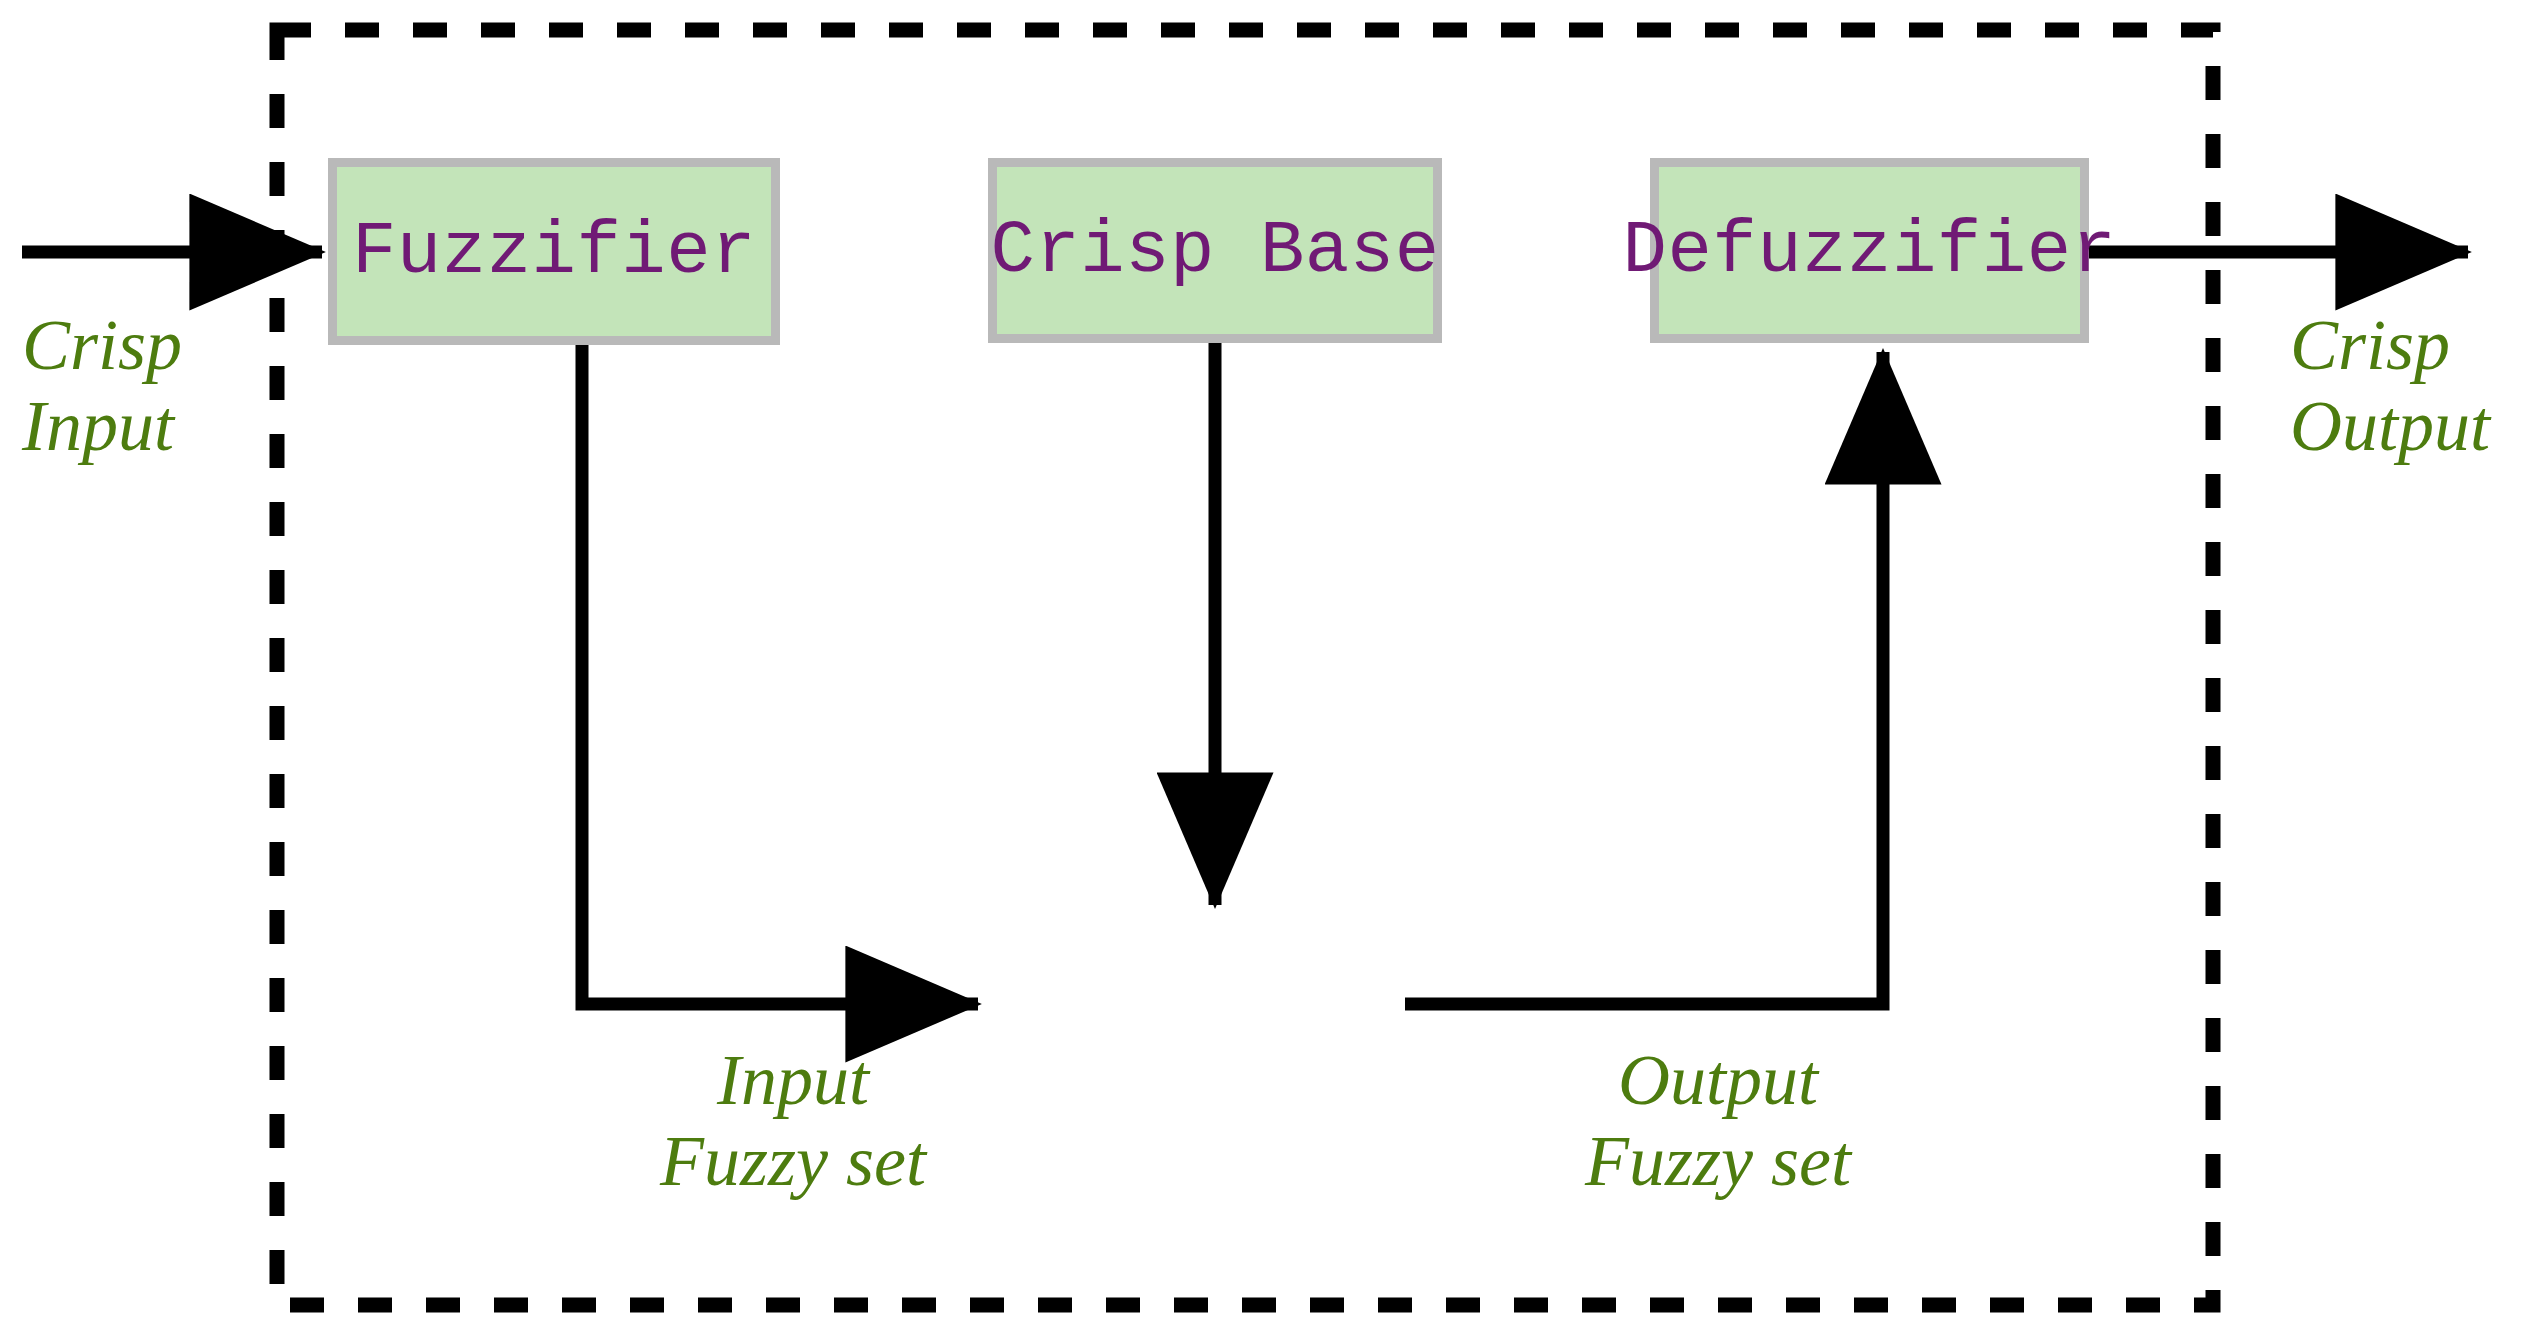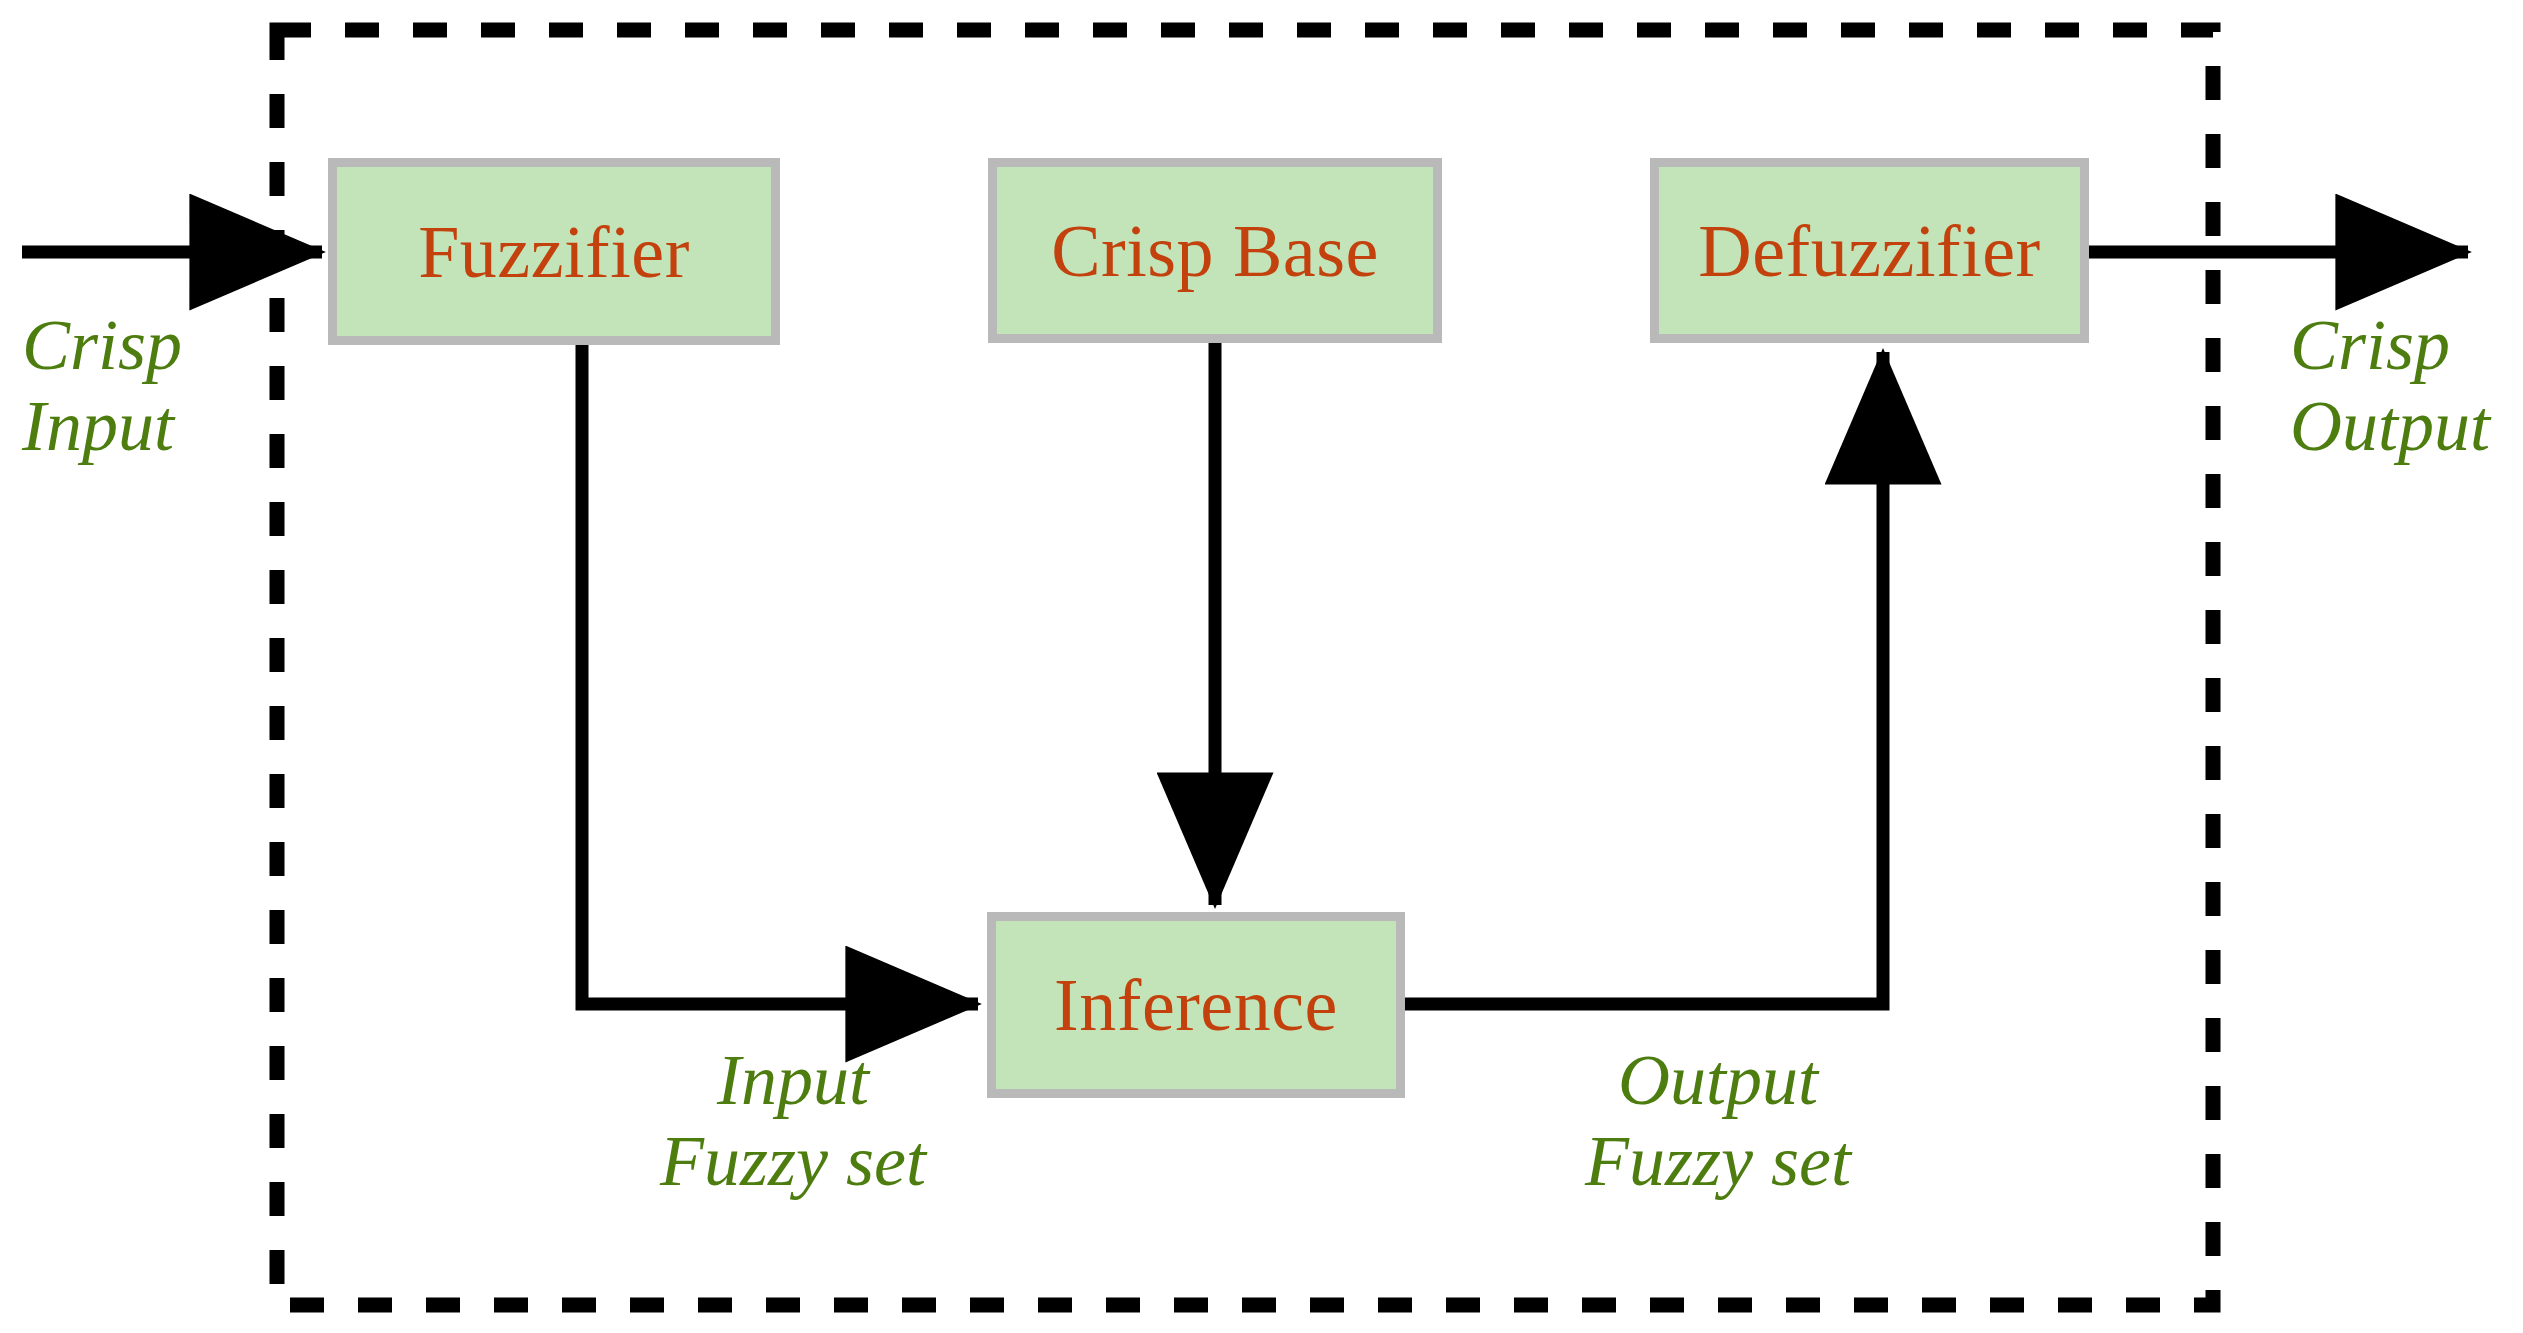--- a/index.html
+++ b/index.html
@@ -12,24 +12,24 @@
   }
   #svg-layer{position:absolute;left:0;top:0;width:2523px;height:1333px;}
   .node{
     position:absolute;
     box-sizing:border-box;
     background:#c3e4b9;
     border:9px solid #b9b9b9;
     display:flex;align-items:center;justify-content:center;
   }
   .node-label{
-    font-family:Liberation Serif, serif;
+    font-family:Liberation Mono, monospace;
     font-size:74px;
     line-height:1;
-    color:#c2410c;
+    color:#701a75;
     white-space:nowrap;
     letter-spacing:0.5px;
   }
   .edge-label{
     position:absolute;
     font-family:"Liberation Serif","DejaVu Serif",serif;
     font-style:italic;
     font-size:72px;
     line-height:1.12;
     color:#4d7c0f;
@@ -75,23 +75,20 @@
   </div>
 
   <div class="node" id="n-rulebase">
     <span class="node-label">Crisp Base</span>
   </div>
 
   <div class="node" id="n-defuzzifier">
     <span class="node-label">Defuzzifier</span>
   </div>
 
-  <div class="node" id="n-inference">
-    <span class="node-label">Inference</span>
-  </div>
 
   <div class="edge-label" id="lbl-crisp-input">
     <div>Crisp</div>
     <div>Input</div>
   </div>
 
   <div class="edge-label" id="lbl-crisp-output">
     <div>Crisp</div>
     <div>Output</div>
   </div>

